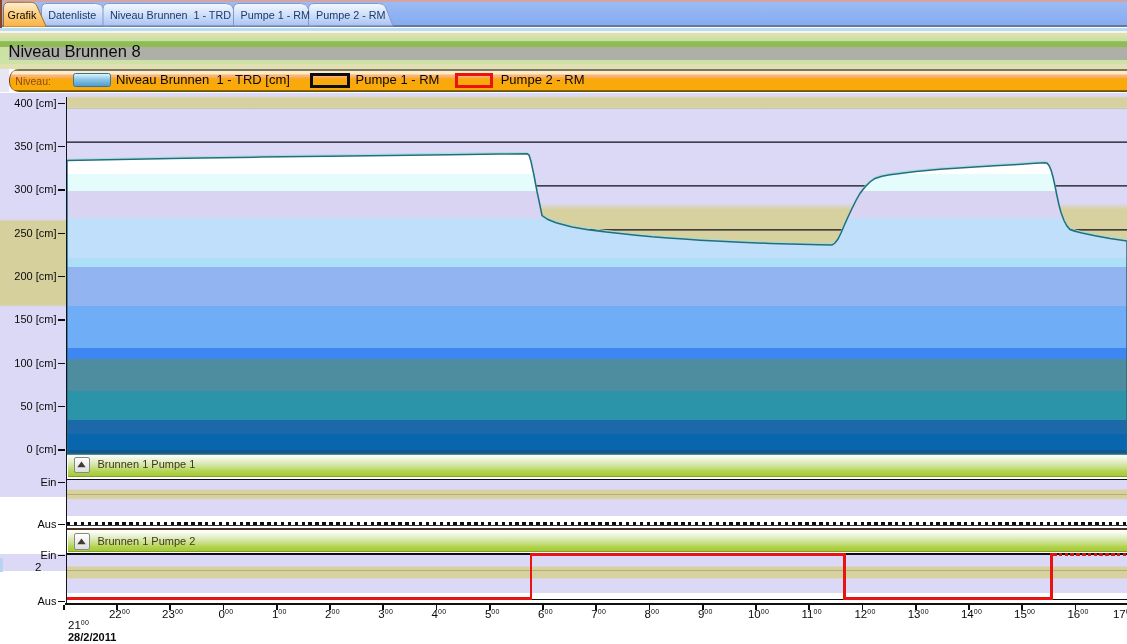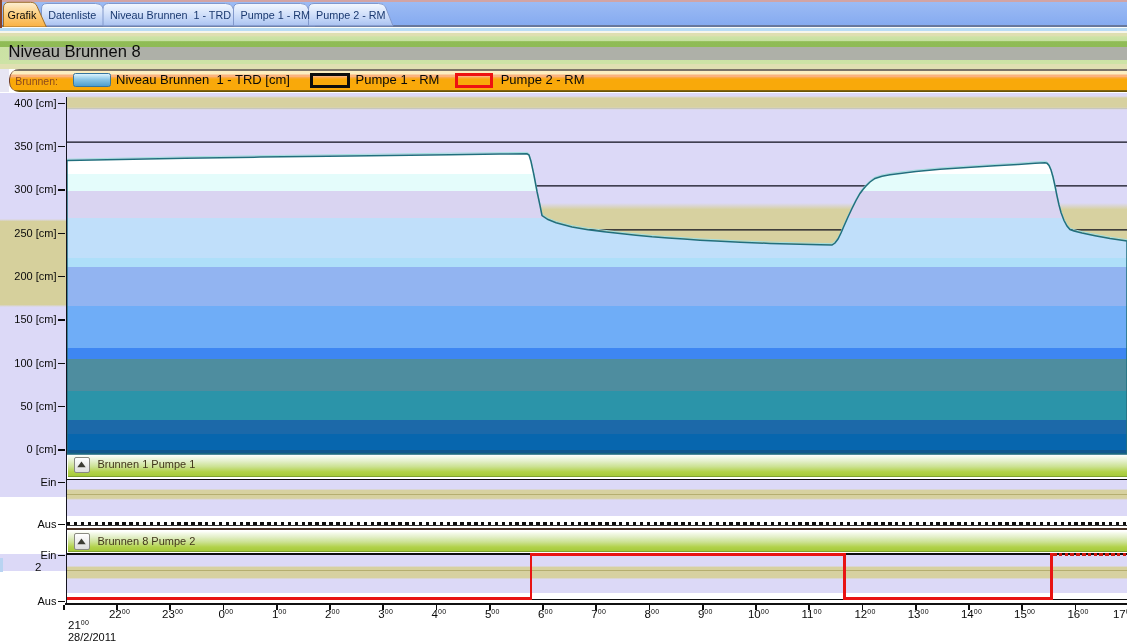--- a/index.html
+++ b/index.html
@@ -47,21 +47,21 @@
   #dfdfb1 0px,#dfdfb1 2.5px,#cde3a6 4px,#c6e0a0 8px,#90bc56 8.6px,#8fbb55 13.6px,
   #cbe2a4 14.4px,#cde3a6 30.5px,#e0e0b2 31.5px,#e0e0b2 33.4px)"></div>
 <div class="abs" style="left:9px;top:47px;width:1118px;height:12.6px;background:#aeb0a8"></div>
 <div class="abs" style="left:8.5px;top:41.8px;font-size:16.5px;color:#0c0c0c;">Niveau Brunnen 8</div>
 
 <div class="abs" style="left:0;top:68.8px;width:9px;height:23.5px;background:#e7e6f3"></div>
 <div class="abs" style="left:9px;top:68.8px;width:1118px;height:23.5px;border-radius:10px 0 0 10px;
   border-left:1.6px solid #74412a;
   background:linear-gradient(#7c7468 0,#7c7468 1.5px,#fceec0 2.5px,#fceec0 5px,#fbb37e 6px,#fbb37e 8px,
   #fba93c 8.6px,#f9a90a 10.5px,#f9a90a 20.5px,#8a6a10 21.3px,#6b5304 22px,#6b5304 23.5px);">
-  <div class="abs" style="left:5.3px;top:6px;font-size:10.5px;color:#8d4a1e;">Brunnen:</div>
+  <div class="abs" style="left:5.3px;top:6px;font-size:10.5px;color:#8d4a1e;">Niveau:</div>
   <div class="abs" style="left:62.5px;top:3.9px;width:36px;height:12.6px;border:1px solid #36759f;border-radius:2.5px;
        background:linear-gradient(#dcf3fd,#8cc6e6 45%,#4f9fd0)"></div>
   <div class="abs" style="left:106px;top:3.7px;font-size:13px;color:#0a0a0a;">Niveau Brunnen&nbsp; 1 - TRD [cm]</div>
   <div class="abs" style="left:299.9px;top:3.8px;width:34px;height:9px;border:3px solid #0d0d0d;"></div>
   <div class="abs" style="left:345.6px;top:3.7px;font-size:13px;color:#0a0a0a;">Pumpe 1 - RM</div>
   <div class="abs" style="left:445.4px;top:3.8px;width:31.5px;height:9px;border:3px solid #ee1111;"></div>
   <div class="abs" style="left:490.7px;top:3.7px;font-size:13px;color:#0a0a0a;">Pumpe 2 - RM</div>
 </div>
 
 <div class="abs" style="left:0;top:93px;width:67px;height:404px;background:#dcd9f7"></div>
@@ -137,21 +137,21 @@
   background:linear-gradient(#ffffff 0%,#f3f9e7 12%,#e3efc9 30%,#cce293 55%,#b2d24a 80%,#a5ca3a 100%);border-bottom:1.5px solid #7fa02f;"></div>
 <div class="abs" style="left:67px;top:553.2px;width:1060px;height:1.7px;background:#0d0d0d"></div>
 <div class="abs" style="left:67px;top:555px;width:1060px;height:37.5px;background:#dcd9f7"></div>
 <div class="abs" style="left:67px;top:566.3px;width:1060px;height:13px;background:linear-gradient(#dcd9f7,#d7d1a0 1.2px,#d7d1a0 11.8px,#dcd9f7)"></div>
 <div class="abs" style="left:67px;top:569.6px;width:1060px;height:1px;background:#b5ae70"></div>
 <div class="abs" style="left:73.5px;top:533px;width:14.5px;height:14.5px;border:1px solid #8a8a82;border-radius:2px;
   background:linear-gradient(#ffffff,#dedede);z-index:6"></div>
 <svg class="abs" style="left:77px;top:537.5px;z-index:6" width="9" height="7">
     <path d="M4.5 0.5 L8.7 6.2 L0.3 6.2 Z" fill="#3c3c34"></path>
   </svg>
-<div class="abs" style="left:97.5px;top:534.8px;font-size:11px;color:#42351c;z-index:6;">Brunnen 8 Pumpe 2</div>
+<div class="abs" style="left:97.5px;top:534.8px;font-size:11px;color:#42351c;z-index:6;">Brunnen 1 Pumpe 2</div>
 <div class="abs" style="left:67px;top:598.9px;width:1060px;height:1.5px;background:#111"></div>
 
 <div class="abs" style="left:67px;top:597.3px;width:465.3px;height:2.7px;background:#e81313"></div>
 <div class="abs" style="left:529.8px;top:553.3px;width:2.6px;height:46.7px;background:#e81313"></div>
 <div class="abs" style="left:529.8px;top:553.3px;width:316.2px;height:2.8px;background:#e81313"></div>
 <div class="abs" style="left:843.2px;top:553.3px;width:2.8px;height:46.7px;background:#e81313"></div>
 <div class="abs" style="left:843px;top:597.3px;width:209.3px;height:2.7px;background:#e81313"></div>
 <div class="abs" style="left:1050.3px;top:553.3px;width:2.8px;height:46.7px;background:#e81313"></div>
 <div class="abs" style="left:1052.6px;top:553.4px;width:74.4px;height:3.1px;
   background:repeating-linear-gradient(90deg,#cf1a10 0,#cf1a10 3.6px,rgba(0,0,0,0) 3.6px,rgba(0,0,0,0) 5.8px);"></div>
@@ -222,13 +222,13 @@
 <div class="abs" style="left:878.3px;top:608.2px;width:80px;text-align:center;font-size:11.5px;color:#0a0a0a">13<span style="font-size:7px;vertical-align:4px;letter-spacing:0.3px">00</span></div>
 <div class="abs" style="left:968.15px;top:604.6px;width:1.8px;height:5px;background:#0d0d0d"></div>
 <div class="abs" style="left:931.5px;top:608.2px;width:80px;text-align:center;font-size:11.5px;color:#0a0a0a">14<span style="font-size:7px;vertical-align:4px;letter-spacing:0.3px">00</span></div>
 <div class="abs" style="left:1021.35px;top:604.6px;width:1.8px;height:5px;background:#0d0d0d"></div>
 <div class="abs" style="left:984.7px;top:608.2px;width:80px;text-align:center;font-size:11.5px;color:#0a0a0a">15<span style="font-size:7px;vertical-align:4px;letter-spacing:0.3px">00</span></div>
 <div class="abs" style="left:1074.65px;top:604.6px;width:1.8px;height:5px;background:#0d0d0d"></div>
 <div class="abs" style="left:1038.0px;top:608.2px;width:80px;text-align:center;font-size:11.5px;color:#0a0a0a">16<span style="font-size:7px;vertical-align:4px;letter-spacing:0.3px">00</span></div>
 
 <div class="abs" style="left:1083.5px;top:608.2px;width:80px;text-align:center;font-size:11.5px;color:#0a0a0a">17<span style="font-size:7px;vertical-align:4px;letter-spacing:0.3px">00</span></div>
 <div class="lbl" style="left:68px;top:618.6px;font-size:11.5px;">21<span style="font-size:7px;vertical-align:4px;letter-spacing:0.3px">00</span></div>
-<div class="lbl" style="left:68px;top:630.5px;">28/2/2011</div>
+<div class="lbl" style="left:68px;top:630.5px;font-weight:bold;">28/2/2011</div>
 
 </body></html>

